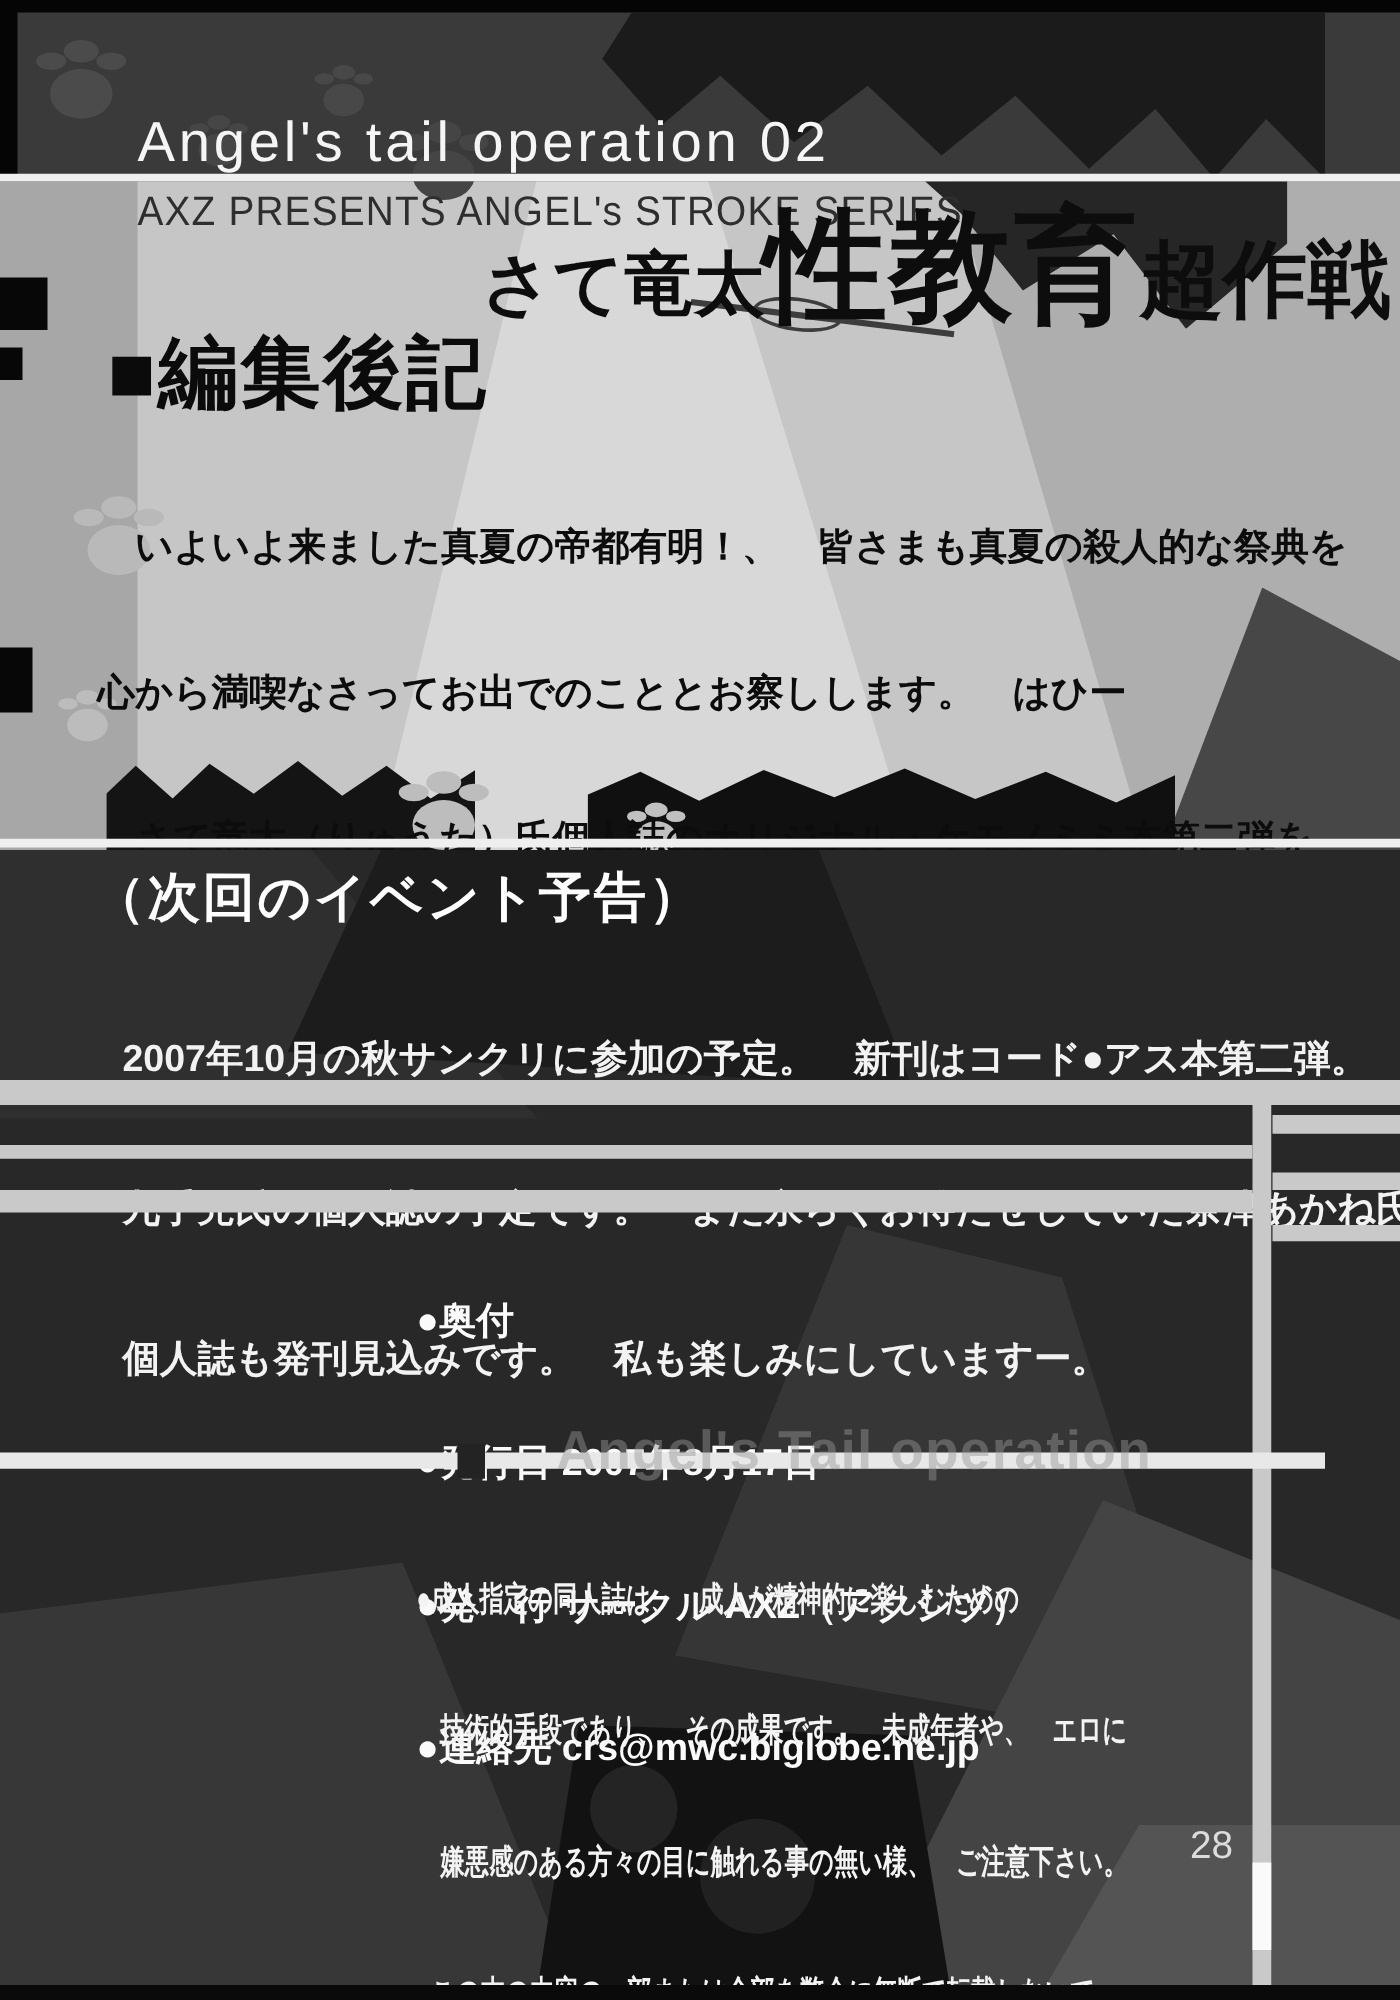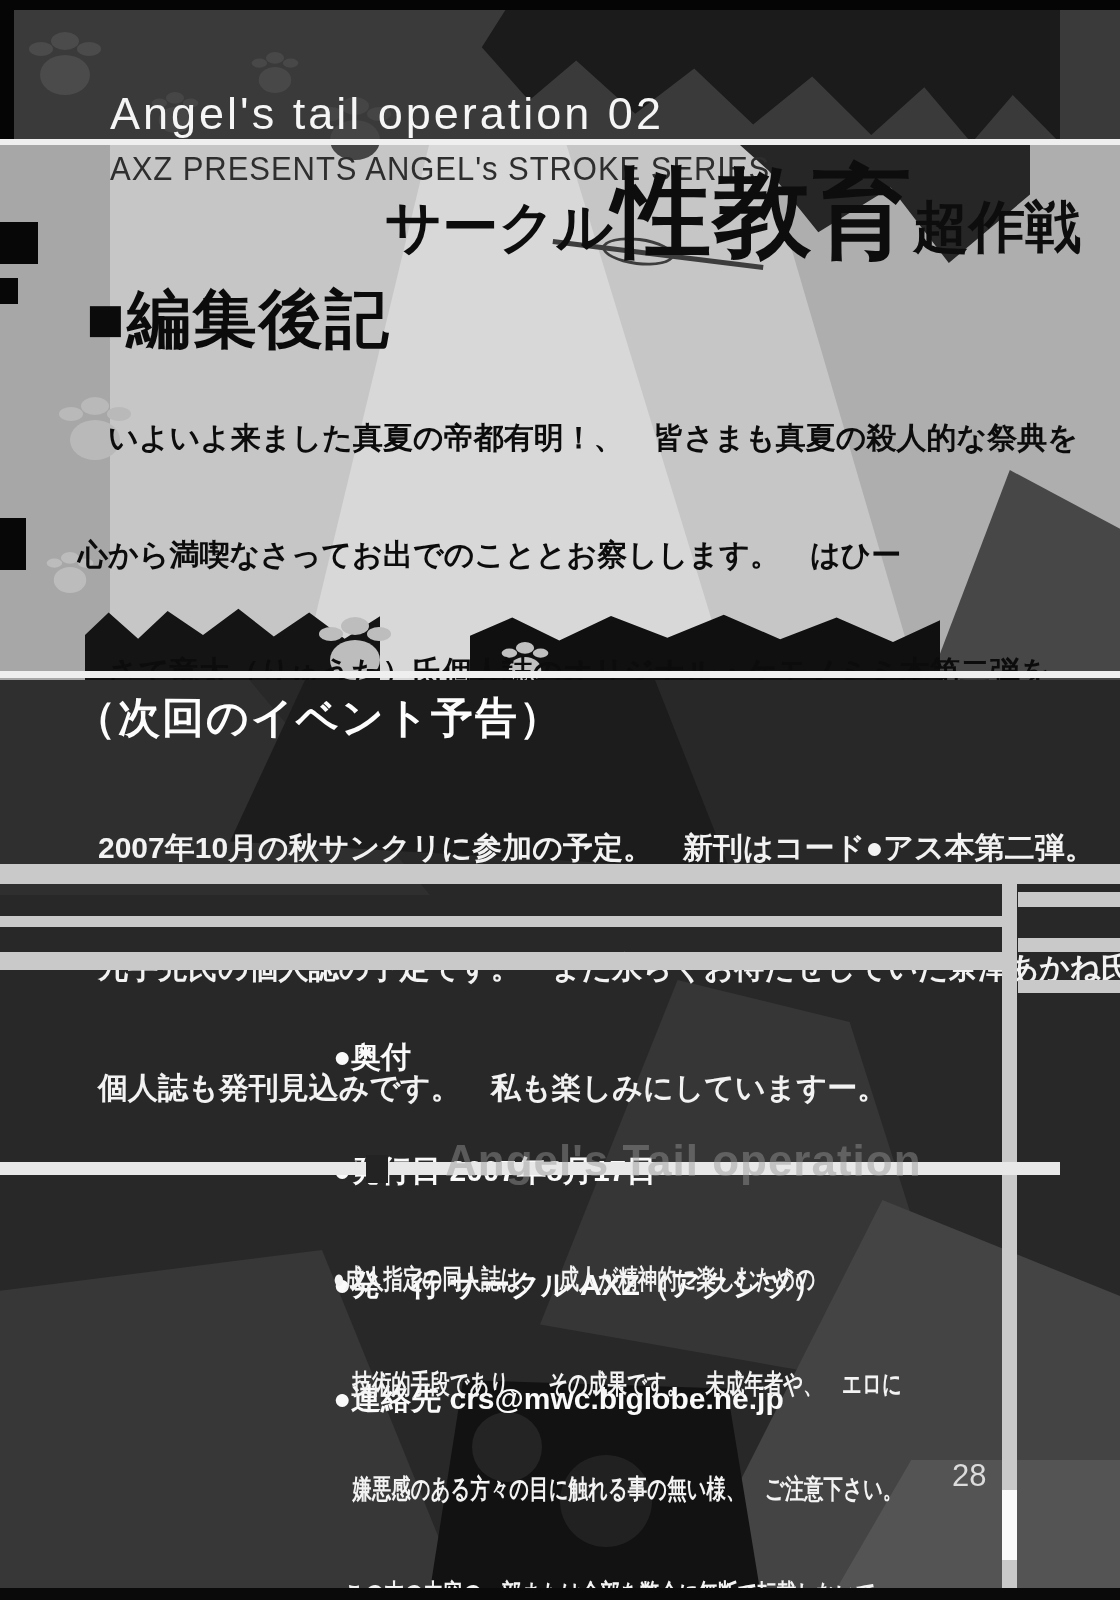--- a/index.html
+++ b/index.html
@@ -77,23 +77,23 @@
 
   
   .series-title { position:absolute; left:110px; top:88px; font-size:45px; color:#f5f5f5;
                   letter-spacing:3px; white-space:nowrap; }
   .series-subtitle { position:absolute; left:110px; top:150px; font-size:33px; color:#2e2e2e;
                   letter-spacing:1px; white-space:nowrap; transform:scaleX(.94); transform-origin:left top; }
   .book-title { position:absolute; left:385px; top:148px; display:flex; align-items:baseline;
                   color:#0d0d0d; font-weight:bold; white-space:nowrap; }
   .bt-prefix   { font-size:56px; }
   .bt-emphasis { font-size:98px; letter-spacing:2px; }
-  .bt-suffix   { font-size:56px; }
+  .bt-suffix   { font-size:67px; }
   .afterword-heading { position:absolute; left:86px; top:255px; font-size:64px; font-weight:bold;
-                  color:#0b0b0b; letter-spacing:2px; white-space:nowrap;margin-top:21px; }
+                  color:#0b0b0b; letter-spacing:2px; white-space:nowrap; }
   .afterword-text { position:absolute; left:78px; top:340px; font-size:30px; line-height:39px;
                   font-weight:bold; color:#0c0c0c; white-space:pre; }
   .event-heading { position:absolute; left:74px; top:690px; font-size:42px; font-weight:bold;
                   color:#fdfdfd; letter-spacing:2px; white-space:nowrap; }
   .event-text { position:absolute; left:98px; top:748px; font-size:30px; line-height:40px;
                   font-weight:bold; color:#f2f2f2; white-space:pre; }
   .colophon { position:absolute; left:333px; top:962px; font-size:30px; line-height:38px;
                   font-weight:bold; color:#fafafa; white-space:pre; }
   .watermark { position:absolute; left:445px; top:1136px; font-size:44px; font-weight:bold;
                   letter-spacing:1px; color:rgba(150,150,150,.45); white-space:nowrap; }
@@ -130,21 +130,21 @@
   <div class="shape mark-left-2"></div>
   <div class="shape mark-left-3"></div>
   <div class="paw" style="left:70px; top:420px; color:#b9b9b9;"></div>
   <div class="paw sm" style="left:45px; top:560px; color:#bcbcbc;"></div>
   <div class="paw" style="left:330px; top:640px; color:#bdbdbd;"></div>
   <div class="paw sm" style="left:500px; top:650px; color:#c0c0c0;"></div>
 
   <div class="series-title">Angel's tail operation 02</div>
   <div class="series-subtitle">AXZ PRESENTS ANGEL's STROKE SERIES</div>
   <div class="book-title">
-    <span class="bt-prefix">サークル</span>
+    <span class="bt-prefix">さて竜太</span>
     <span class="bt-emphasis">性教育</span>
     <span class="bt-suffix">超作戦</span>
   </div>
 
   <div class="afterword-heading">■編集後記</div>
   <div class="afterword-text">
     <div>　いよいよ来ました真夏の帝都有明！、　皆さまも真夏の殺人的な祭典を</div>
     <div>心から満喫なさってお出でのこととお察しします。　はひー</div>
     <div>　さて竜太（りゅうた）氏個人誌のオリジナル・ケモノミミ本第二弾を</div>
     <div>お送りします。　今回は主人公を搾りつくす母親参戦で実用面も当社比</div>

